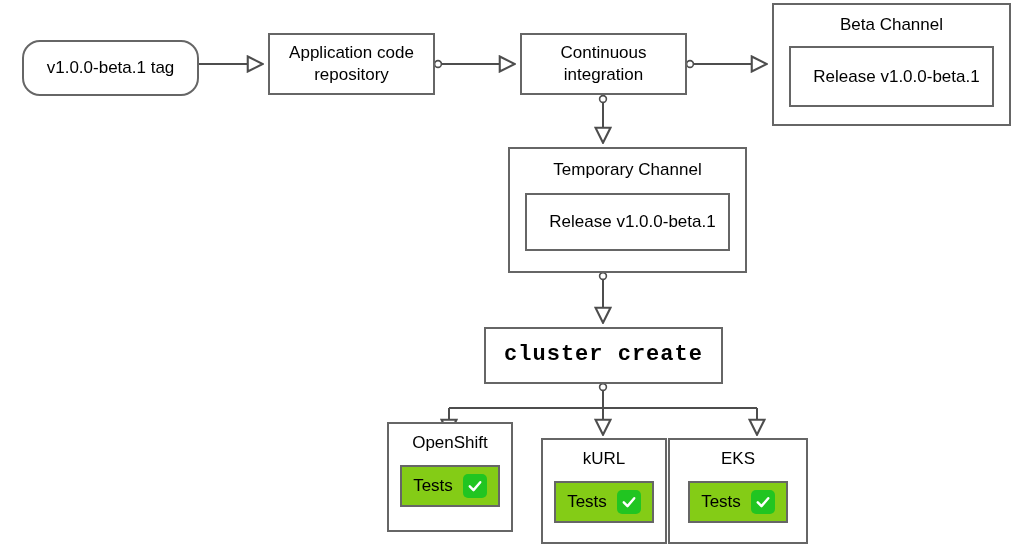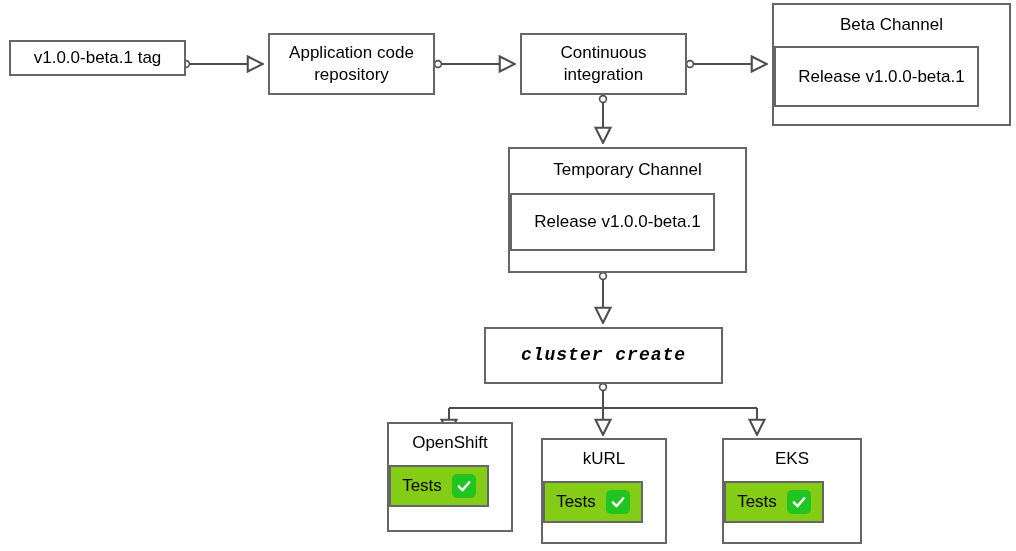--- a/index.html
+++ b/index.html
@@ -27,31 +27,31 @@
     justify-content: center;
     text-align: center;
     color: #000000;
     font-size: 17px;
     line-height: 1.28;
     font-family: "Liberation Sans", sans-serif;
   }
   .node.mono {
     font-family: "Liberation Mono", monospace;
     font-weight: bold;
-    font-size: 18px;
+    font-size: 22px;
     letter-spacing: 1px;
-    font-style: italic;
   }
   .container-node {
     position: absolute;
     box-sizing: border-box;
     border: 2px solid #666666;
     background: #ffffff;
     display: flex;
     flex-direction: column;
+    align-items: center;
   }
   .container-title {
     font-size: 17px;
     color: #000000;
     text-align: center;
     width: 100%;
   }
   .inner-node {
     box-sizing: border-box;
     border: 2px solid #666666;
@@ -123,21 +123,21 @@
 
       <circle cx="603" cy="387" r="3.4" fill="#ffffff" stroke="#4d4d4d" stroke-width="1.6"></circle>
       <path d="M 603 391 L 603 408"></path>
       <path d="M 449 408 L 757 408"></path>
       <line x1="449" y1="408" x2="449" y2="434" marker-end="url(#arrowOpen)"></line>
       <line x1="603" y1="408" x2="603" y2="434" marker-end="url(#arrowOpen)"></line>
       <line x1="757" y1="408" x2="757" y2="434" marker-end="url(#arrowOpen)"></line>
     </g>
   </svg>
 
-  <div class="node" style="left:9px; top:40px; width:177px; height:36px;">
+  <div class="node" style="left:22px; top:40px; width:177px; height:56px;border-radius:18px;">
     <span>v1.0.0-beta.1 tag</span>
   </div>
 
   <div class="node" style="left:520px; top:33px; width:167px; height:62px; padding:0 12px;">
     <span>Continuous integration</span>
   </div>
 
   <div class="node" style="left:268px; top:33px; width:167px; height:62px; padding:0 12px;">
     <span>Application code repository</span>
   </div>
@@ -177,21 +177,21 @@
     <div class="test-inner" style="margin-top:12px; width:100px; height:42px;">
       <span>Tests</span>
       <span class="check-badge" style="background:#21c521;">
         <svg width="18" height="18" viewBox="0 0 24 24" aria-hidden="true">
           <path d="M5 12.5 L10 17.5 L19 7" fill="none" stroke="#ffffff" stroke-width="3.2" stroke-linecap="round" stroke-linejoin="round"></path>
         </svg>
       </span>
     </div>
   </div>
 
-  <div class="container-node" style="left:722px; top:438px; width:140px; height:106px; padding-top:9px;">
+  <div class="container-node" style="left:668px; top:438px; width:140px; height:106px; padding-top:9px;">
     <div class="container-title">EKS</div>
     <div class="test-inner" style="margin-top:12px; width:100px; height:42px;">
       <span>Tests</span>
       <span class="check-badge" style="background:#21c521;">
         <svg width="18" height="18" viewBox="0 0 24 24" aria-hidden="true">
           <path d="M5 12.5 L10 17.5 L19 7" fill="none" stroke="#ffffff" stroke-width="3.2" stroke-linecap="round" stroke-linejoin="round"></path>
         </svg>
       </span>
     </div>
   </div>

